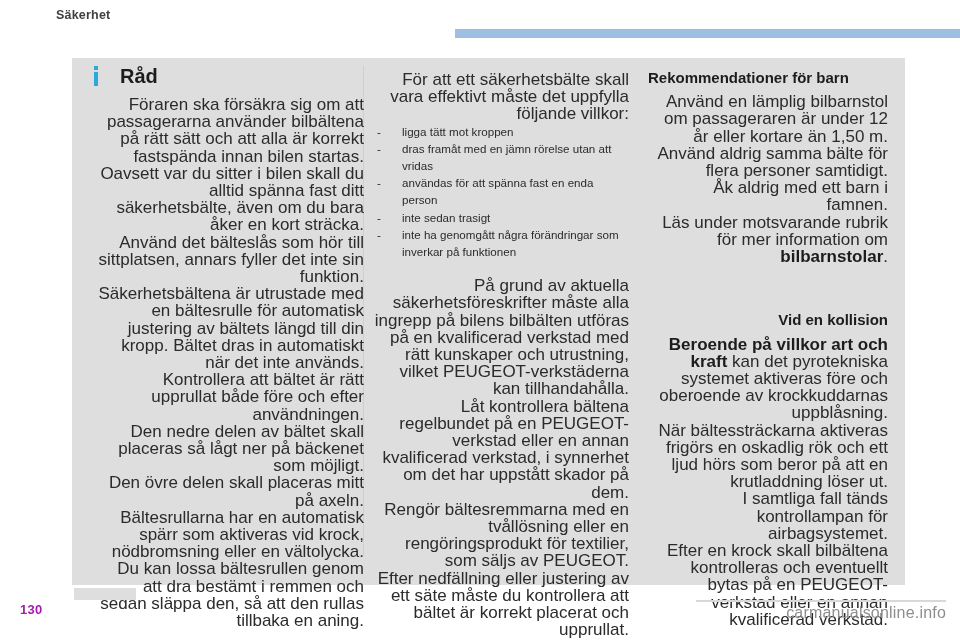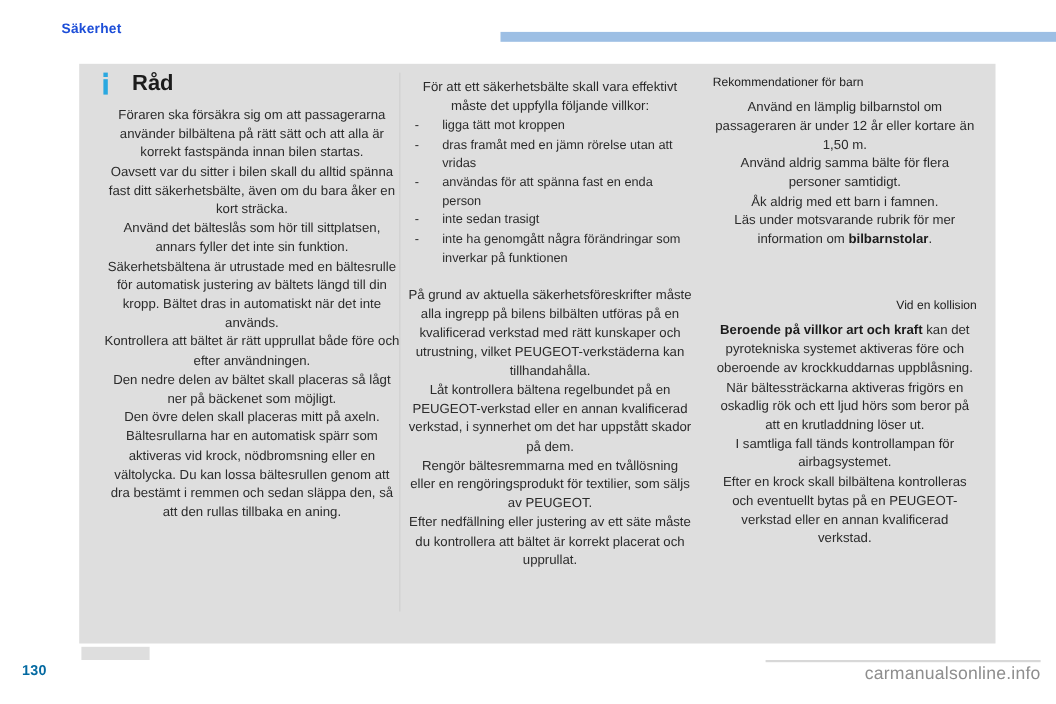--- a/index.html
+++ b/index.html
@@ -18,24 +18,24 @@
   
   #page-header {
     position: absolute;
     left: 0; top: 0;
     width: 960px;
     height: 48px;
   }
   #chapter-title {
     position: absolute;
     left: 56px;
-    top: 19px;
+    top: 8px;
     font-size: 12.5px;
     font-weight: bold;
-    color: #1d4ed8;
+    color: #404040;
     letter-spacing: .2px;
   }
   #header-rule {
     position: absolute;
     left: 455px;
     top: 29px;
     width: 505px;
     height: 9px;
     background: #9dbfe4;
   }
@@ -106,38 +106,38 @@
   }
   h1.section-title {
     font-size: 20px;
     font-weight: bold;
     color: #1c1c1c;
     margin: 0;
     line-height: 1;
   }
 
   h2.sub-title {
-    font-size: 11px;
-    font-weight: normal;
+    font-size: 15px;
+    font-weight: bold;
     color: #1c1c1c;
     margin: 0 0 7px 0;
     line-height: 1.15;
   }
 
   h2.sub-title.spaced-top {
     margin-top: 46px;
     text-align: right;
   }
 
   p.body-text {
-    font-size: 12px;
+    font-size: 17px;
     line-height: 17.2px;
     color: #2b2b2b;
     margin: 0;
-    text-align: center;
+    text-align: right;
   }
   p.body-text + p.body-text { margin-top: 0; }
 
   p.gap-before { margin-top: 17px; }
 
   .bullet-list {
     margin: 0;
     padding: 0;
     list-style: none;
   }
@@ -157,21 +157,21 @@
 
   b.inline-strong { font-weight: bold; color: #1c1c1c; }
 
   
   #page-number {
     position: absolute;
     left: 20px;
     top: 602px;
     font-size: 13px;
     font-weight: bold;
-    color: #0369a1;
+    color: #a21caf;
     letter-spacing: .3px;
   }
   #footer-tab {
     position: absolute;
     left: 74px;
     top: 588px;
     width: 62px;
     height: 12px;
     background: #dedede;
   }

